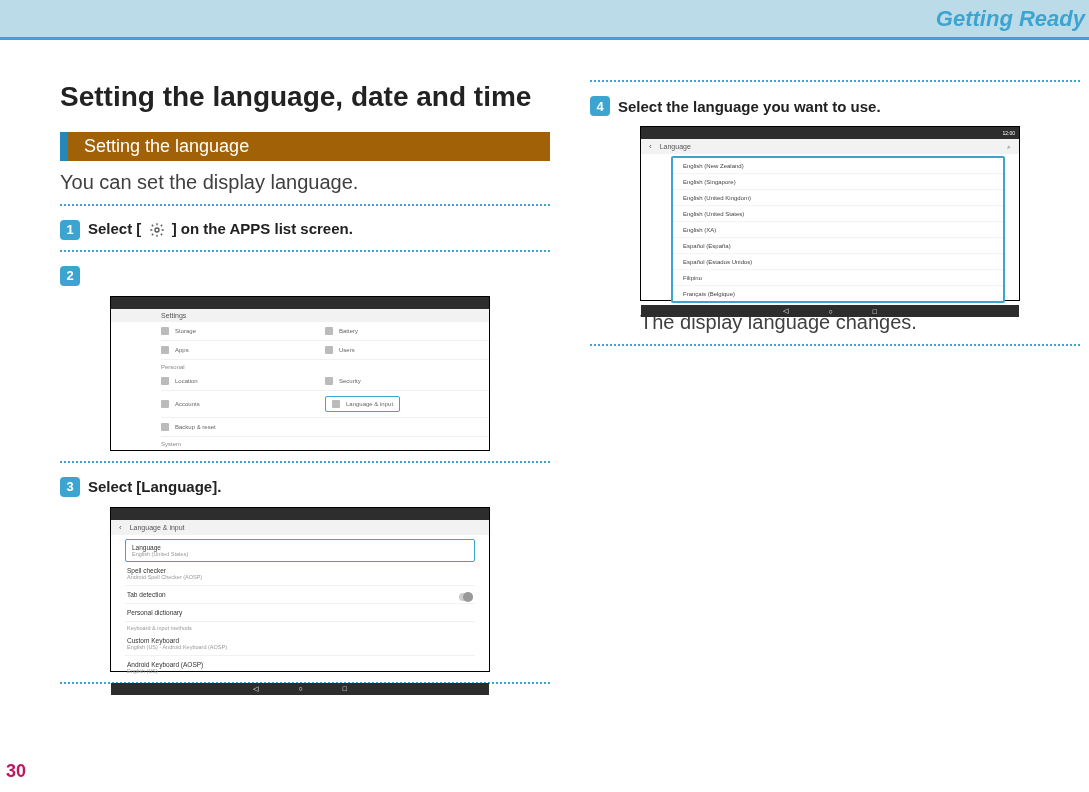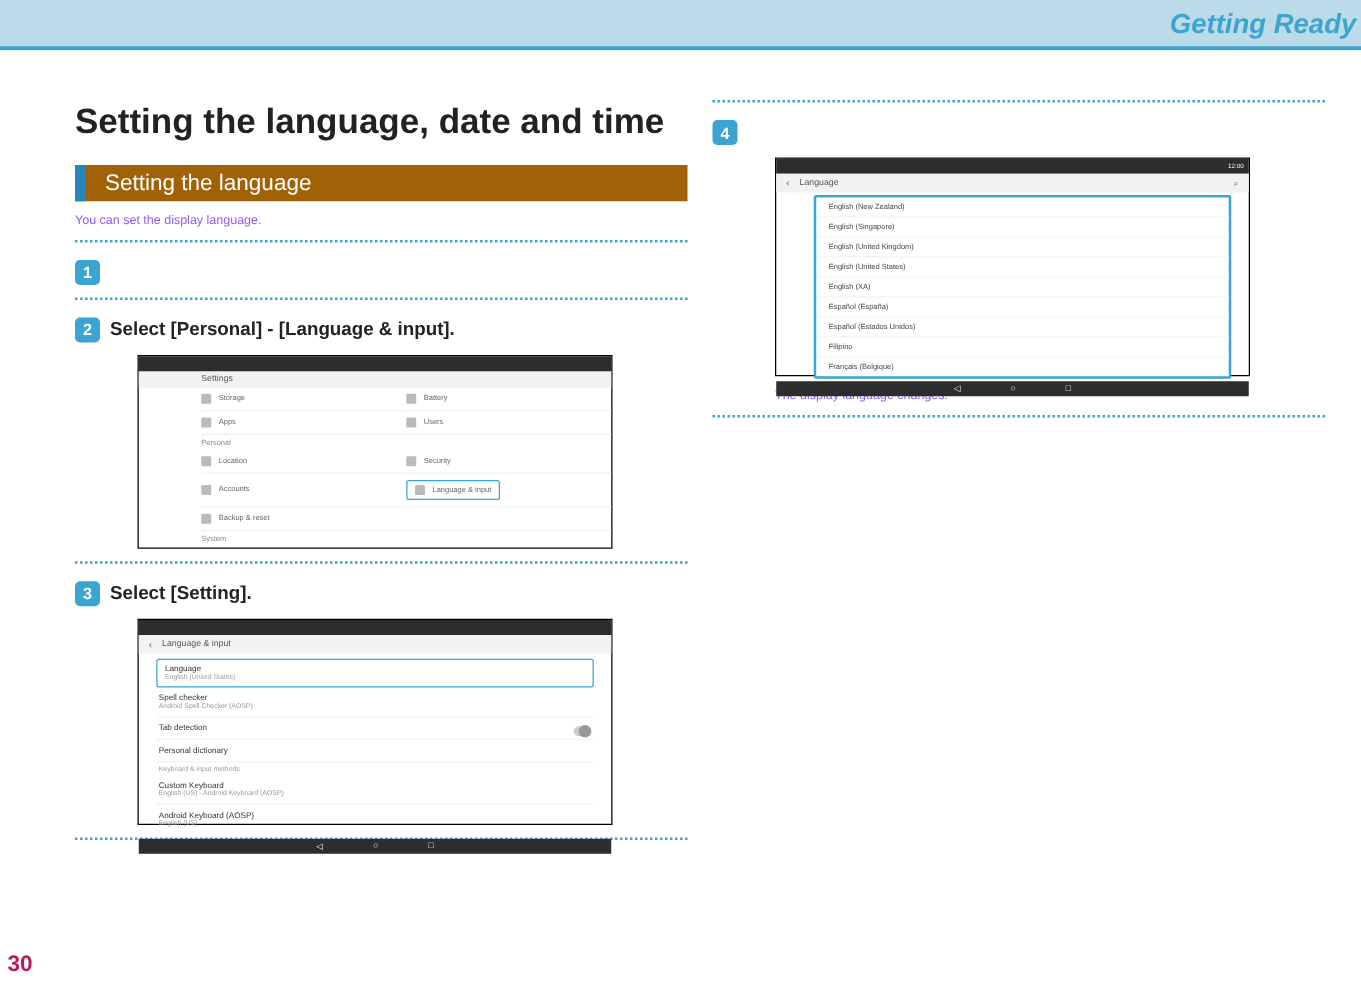--- a/index.html
+++ b/index.html
@@ -24,41 +24,41 @@
     right: 4px;
     top: 6px;
     color: #3ba4d1;
     font-weight: bold;
     font-style: italic;
     font-size: 22px;
   }
   .content {
     display: flex;
     padding: 40px 4px 0 60px;
-    gap: 20px;
+    gap: 40px;
   }
   .col { width: 490px; }
   .section-title {
     font-size: 28px;
     font-weight: 700;
     color: #222;
     margin-bottom: 18px;
     line-height: 1.2;
   }
   .sub-header {
     background: #a16207;
     color: #fff;
     padding: 4px 16px;
     font-size: 18px;
     border-left: 8px solid #2388b7;
     margin-bottom: 10px;
   }
   .body-text {
-    font-size: 10px;
-    color: #8b5cf6;
+    font-size: 20px;
+    color: #404040;
     margin-bottom: 10px;
   }
   .dotted-sep {
     border: none;
     border-top: 2px dotted #3ba4d1;
     margin: 10px 0 14px 0;
   }
   .step {
     display: flex;
     align-items: center;
@@ -170,26 +170,35 @@
 
     <h1 class="section-title">Setting the language, date and time</h1>
 
     <div class="sub-header">Setting the language</div>
 
     <p class="body-text">You can set the display language.</p>
     <hr class="dotted-sep">
 
     <div class="step">
       <div class="step-badge">1</div>
+      <div class="step-text">
+        <span>Select [</span>
+        <span class="gear-icon">
+          <svg viewBox="0 0 24 24" width="16" height="16" fill="none" stroke="#555" stroke-width="2">
+            <circle cx="12" cy="12" r="3"></circle>
+            <path d="M12 2v3M12 19v3M4.2 4.2l2.1 2.1M17.7 17.7l2.1 2.1M2 12h3M19 12h3M4.2 19.8l2.1-2.1M17.7 6.3l2.1-2.1"></path>
+          </svg>
+        </span>
+        <span>] on the APPS list screen.</span>
+      </div>
     </div>
     <hr class="dotted-sep">
 
     <div class="step">
       <div class="step-badge">2</div>
-      <div class="step-text">Select [Personal] - [Language &amp; input].</div>
     </div>
     <div class="screenshot ss-settings">
       <div class="ss-dark-row top"></div>
       <div class="title-row">Settings</div>
       <div class="grid">
         <div class="cell">
             <span class="ic"></span>
             <span>Storage</span>
           </div>
         <div class="cell">
@@ -224,21 +233,21 @@
             <span class="ic"></span>
             <span>Backup &amp; reset</span>
           </div>
         <div class="cat">System</div>
       </div>
     </div>
     <hr class="dotted-sep">
 
     <div class="step">
       <div class="step-badge">3</div>
-      <div class="step-text">Select [Setting].</div>
+      <div class="step-text">Select [Language].</div>
     </div>
     <div class="screenshot ss-langinput">
       <div class="ss-dark-row top"></div>
       <div class="hdr">
         <span class="back">‹</span>
         <span>Language &amp; input</span>
       </div>
       <div class="list">
         <div class="item hl">
           <div class="t">Language</div>
@@ -275,20 +284,21 @@
           </div>
         </div>
     </div>
     <hr class="dotted-sep">
   </div>
 
   <div class="col">
     <hr class="dotted-sep" style="margin-top:0">
     <div class="step">
       <div class="step-badge">4</div>
+      <div class="step-text">Select the language you want to use.</div>
     </div>
     <div class="screenshot ss-langlist">
       <div class="ss-dark-row top">
           <span>12:00</span>
         </div>
       <div class="hdr">
         <span class="back">‹</span>
         <span>Language</span>
         <span class="search">⌕</span>
       </div>

